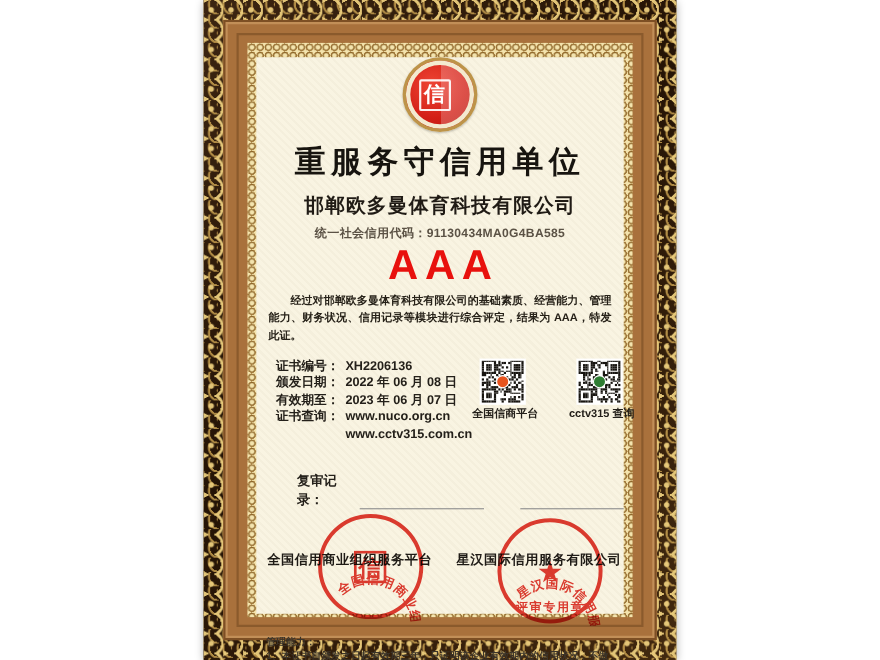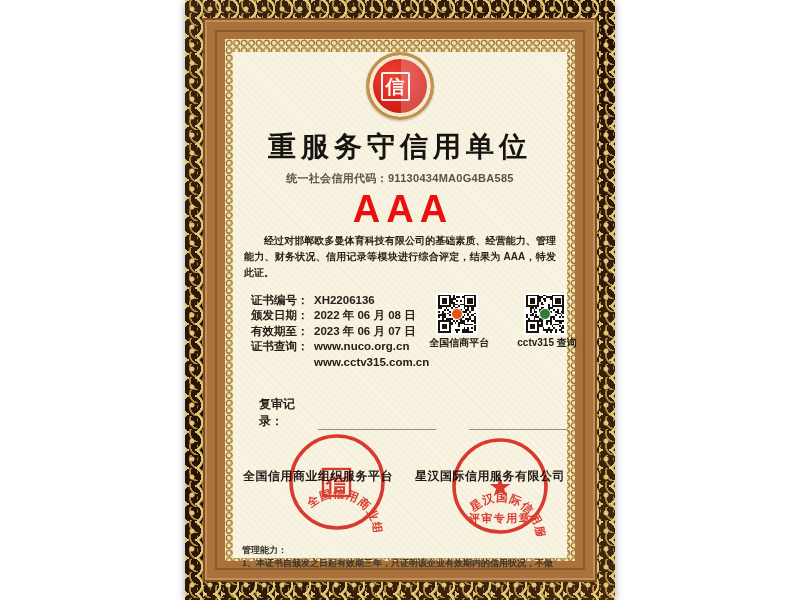--- a/index.html
+++ b/index.html
@@ -97,21 +97,21 @@
   }
   .qr-grid i{background:#171410;}
   .qr-grid i.w{background:transparent;}
   .qr-logo{
     position:absolute;left:50%;top:50%;width:10px;height:10px;
     transform:translate(-50%,-50%);border-radius:50%;border:1.5px solid #fff;
   }
   .qr-label{margin-top:3px;font-size:10px;font-weight:bold;white-space:nowrap;color:#24201a;text-align:center;}
   
   .review-row{
-    display:flex;align-items:flex-end;margin-top:26px;padding-left:26px;
+    display:flex;align-items:flex-end;margin-top:26px;padding-left:37px;
     font-size:12px;font-weight:bold;color:#24201a;text-align:left;
   }
   .rline{border-bottom:1.2px solid #8d8d8d;height:13px;}
   .rline.l1{width:126px;margin-left:3px;}
   .rline.l2{width:104px;margin-left:33px;}
   
   .seal-row{position:relative;height:104px;margin-top:2px;padding-left:39px;}
   .issuer-name{
     position:absolute;top:36px;font-size:12px;font-weight:bold;color:#1e1a15;
     white-space:nowrap;transform:translateX(-50%);z-index:1;letter-spacing:.5px;
@@ -135,20 +135,21 @@
  <div class="f1">
   <div class="f2">
    <div class="f3">
     <div class="paper">
 
       <div class="badge">
         <div class="glyph">信</div>
       </div>
 
       <div class="title">重服务守信用单位</div>
+      <div class="company">邯郸欧多曼体育科技有限公司</div>
       <div class="code-line">
         <span>统一社会信用代码：</span><span>91130434MA0G4BA585</span>
       </div>
       <div class="rating">AAA</div>
       <div class="evaluation">经过对邯郸欧多曼体育科技有限公司的基础素质、经营能力、管理能力、财务状况、信用记录等模块进行综合评定，结果为 AAA，特发此证。</div>
 
       <div class="info-row">
         <div class="details">
           <div class="drow">
             <span class="dlabel">证书编号：</span>

